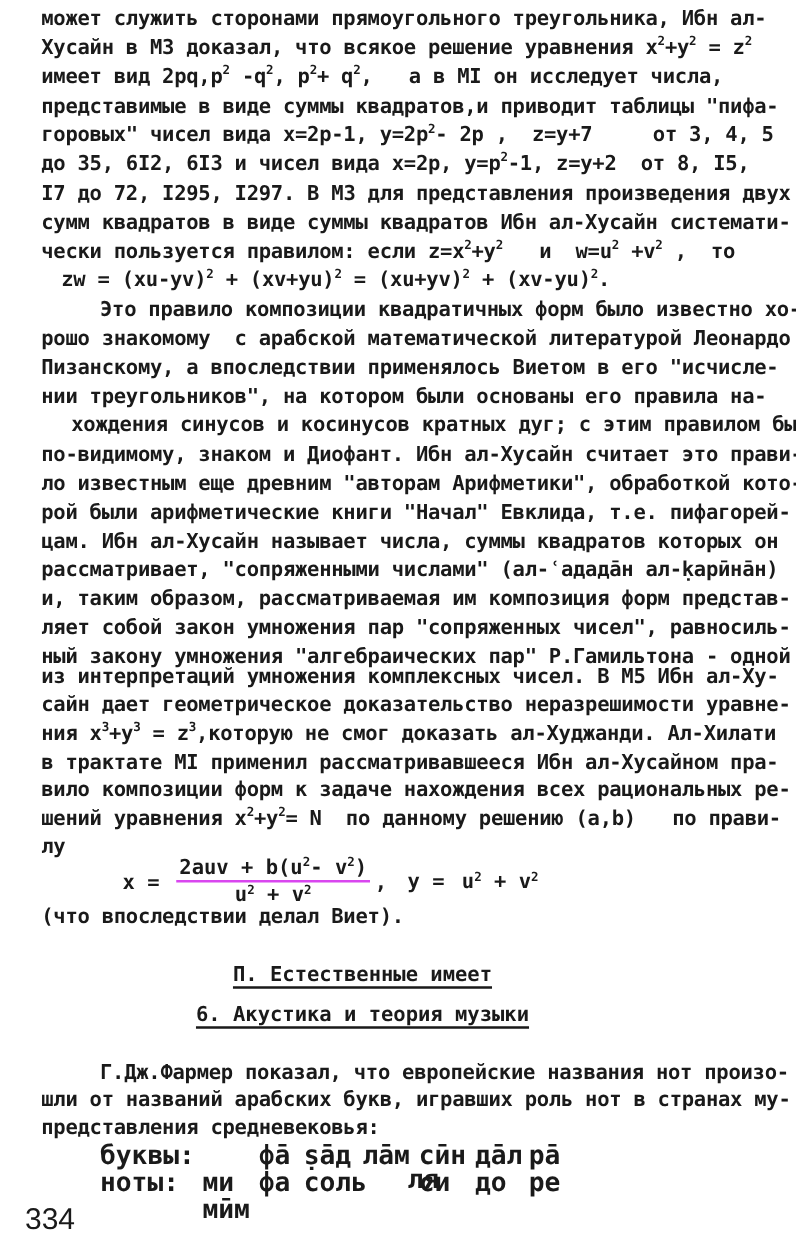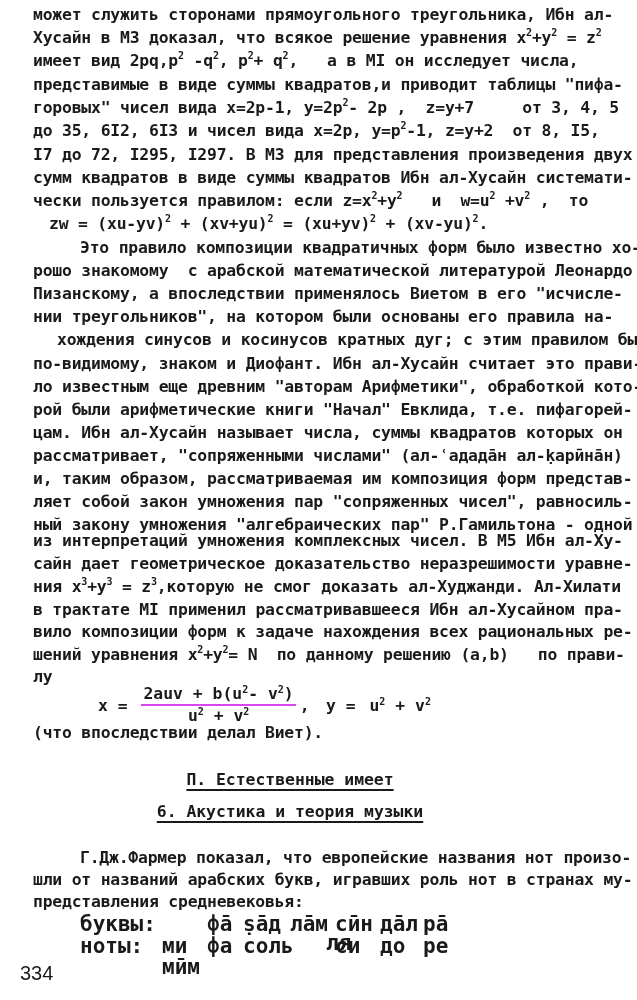--- a/index.html
+++ b/index.html
@@ -14,21 +14,21 @@
              transform:translateY(-10px); line-height:20px; }
   .heading span { text-decoration:underline; text-decoration-thickness:1.6px; text-underline-offset:4px; }
   .frac { position:absolute; display:inline-flex; align-items:center; font-weight:bold;
           font-size:16.4px; white-space:pre; transform:translateY(-50%); }
   .frac .fr { display:inline-flex; flex-direction:column; align-items:center; margin:0 4px; }
   .frac .num { border-bottom:2px solid #d946ef; padding:0 2px 1px; line-height:18px;text-align:right; }
   .frac .den { padding-top:1px; line-height:18px; }
   .frac sup { font-size:10px; vertical-align:6px; line-height:0; }
   .cell { position:absolute; white-space:pre; font-size:21px; font-weight:bold; transform:translateY(-10px); line-height:20px; }
   .pagenum { position:absolute; left:20px; top:962px; font-family:"Liberation Sans","DejaVu Sans",sans-serif;
-             font-size:20px; font-weight:normal;text-align:right; }
+             font-size:24px; font-weight:normal;text-align:right; }
 </style>
 </head>
 <body>
 
 <div id="page">
   <div id="body-text">
       <div class="line" style="left: 33px; top: 15px;"><span>может служить сторонами прямоугольного треугольника, Ибн ал-</span></div>
       <div class="line" style="left: 33px; top: 38px;"><span>Хусайн в </span><span class="u">М3</span><span> доказал, что всякое решение уравнения x</span><sup>2</sup><span>+y</span><sup>2</sup><span> = z</span><sup>2</sup></div>
       <div class="line" style="left: 33px; top: 61px;"><span>имеет вид 2pq,p</span><sup>2</sup><span> -q</span><sup>2</sup><span>, p</span><sup>2</sup><span>+ q</span><sup>2</sup><span>,   а в </span><span class="u">МI</span><span> он исследует числа,</span></div>
       <div class="line" style="left: 33px; top: 85px;"><span>представимые в виде суммы квадратов,и приводит таблицы "пифа-</span></div>

